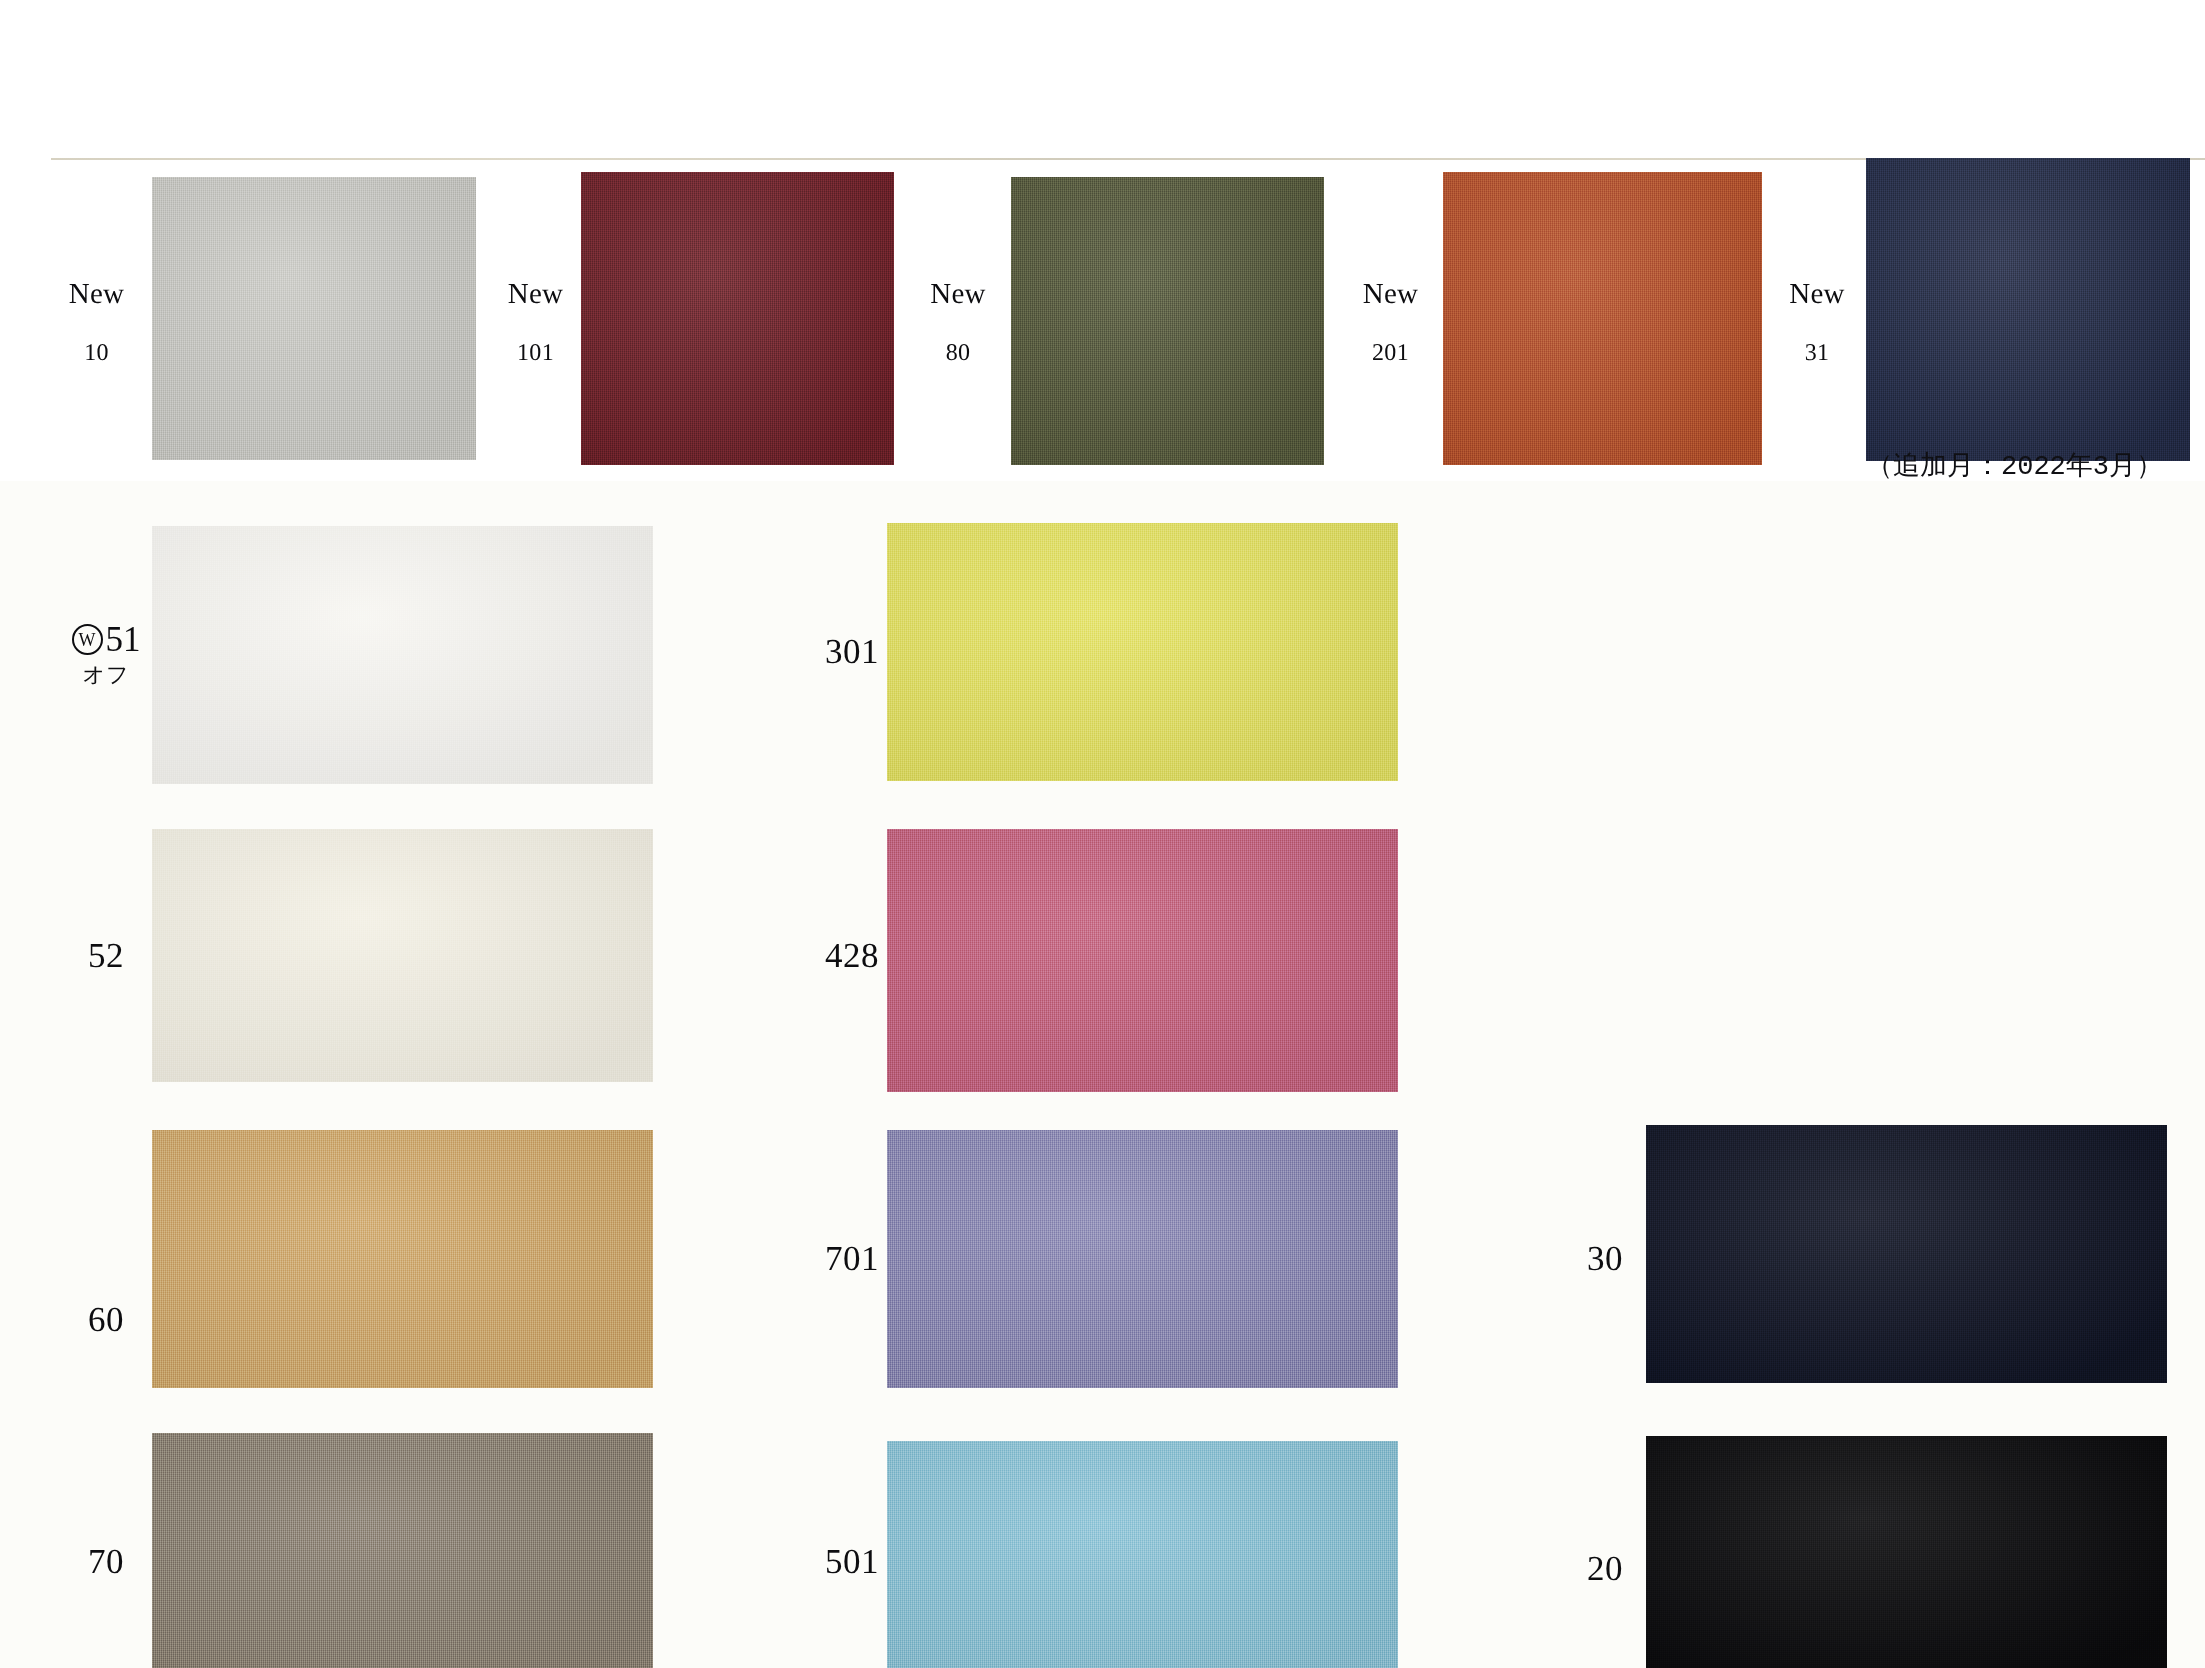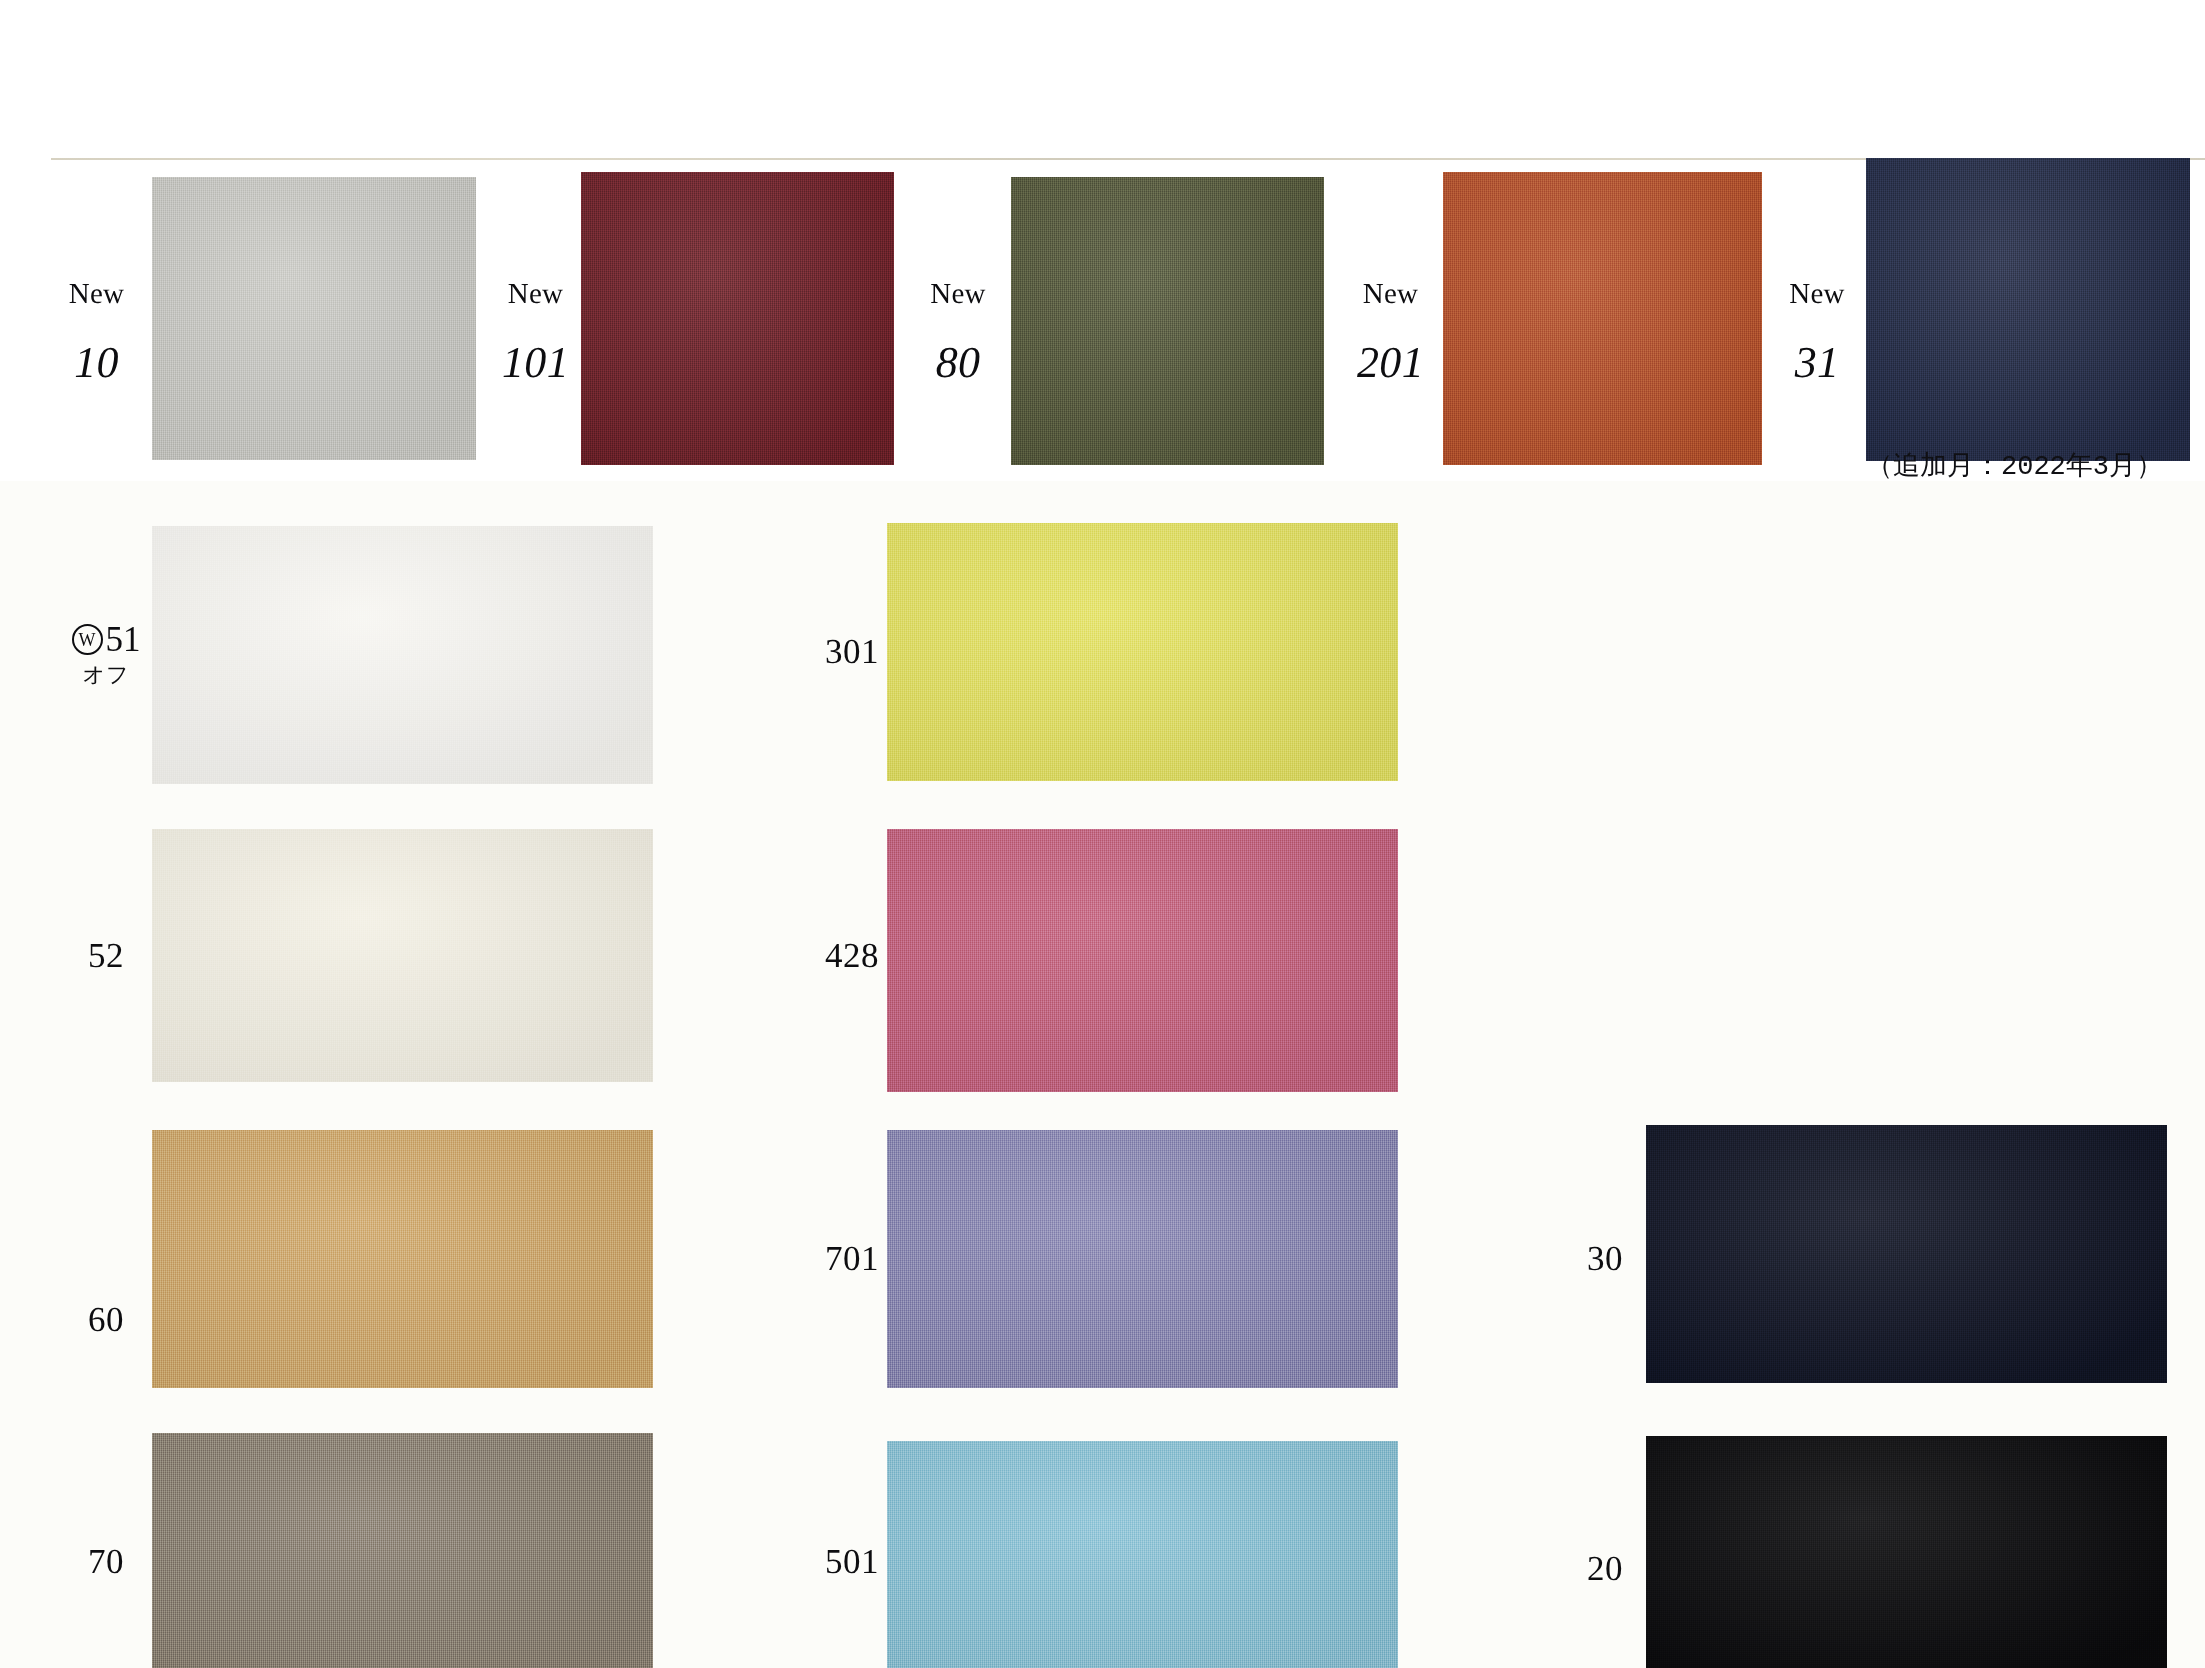--- a/index.html
+++ b/index.html
@@ -95,21 +95,21 @@
     text-align: center;
     white-space: pre-line;
     font-family: "Liberation Serif", "DejaVu Serif", serif;
     text-rendering: geometricPrecision;
   }
   .label-new {
     font-size: 31px;
     letter-spacing: 0.3px;
   }
   .label-new .nw { display:block; font-size: 29px; }
-  .label-new .num { display:block; font-size: 44px; font-style: italic; }
+  .label-new .num { display:block; font-size: 24px; }
 
   .label-num {
     font-size: 35px;
     font-weight: 400;
     letter-spacing: 0.5px;
   }
 
   
   .w51 {
     position: absolute;

